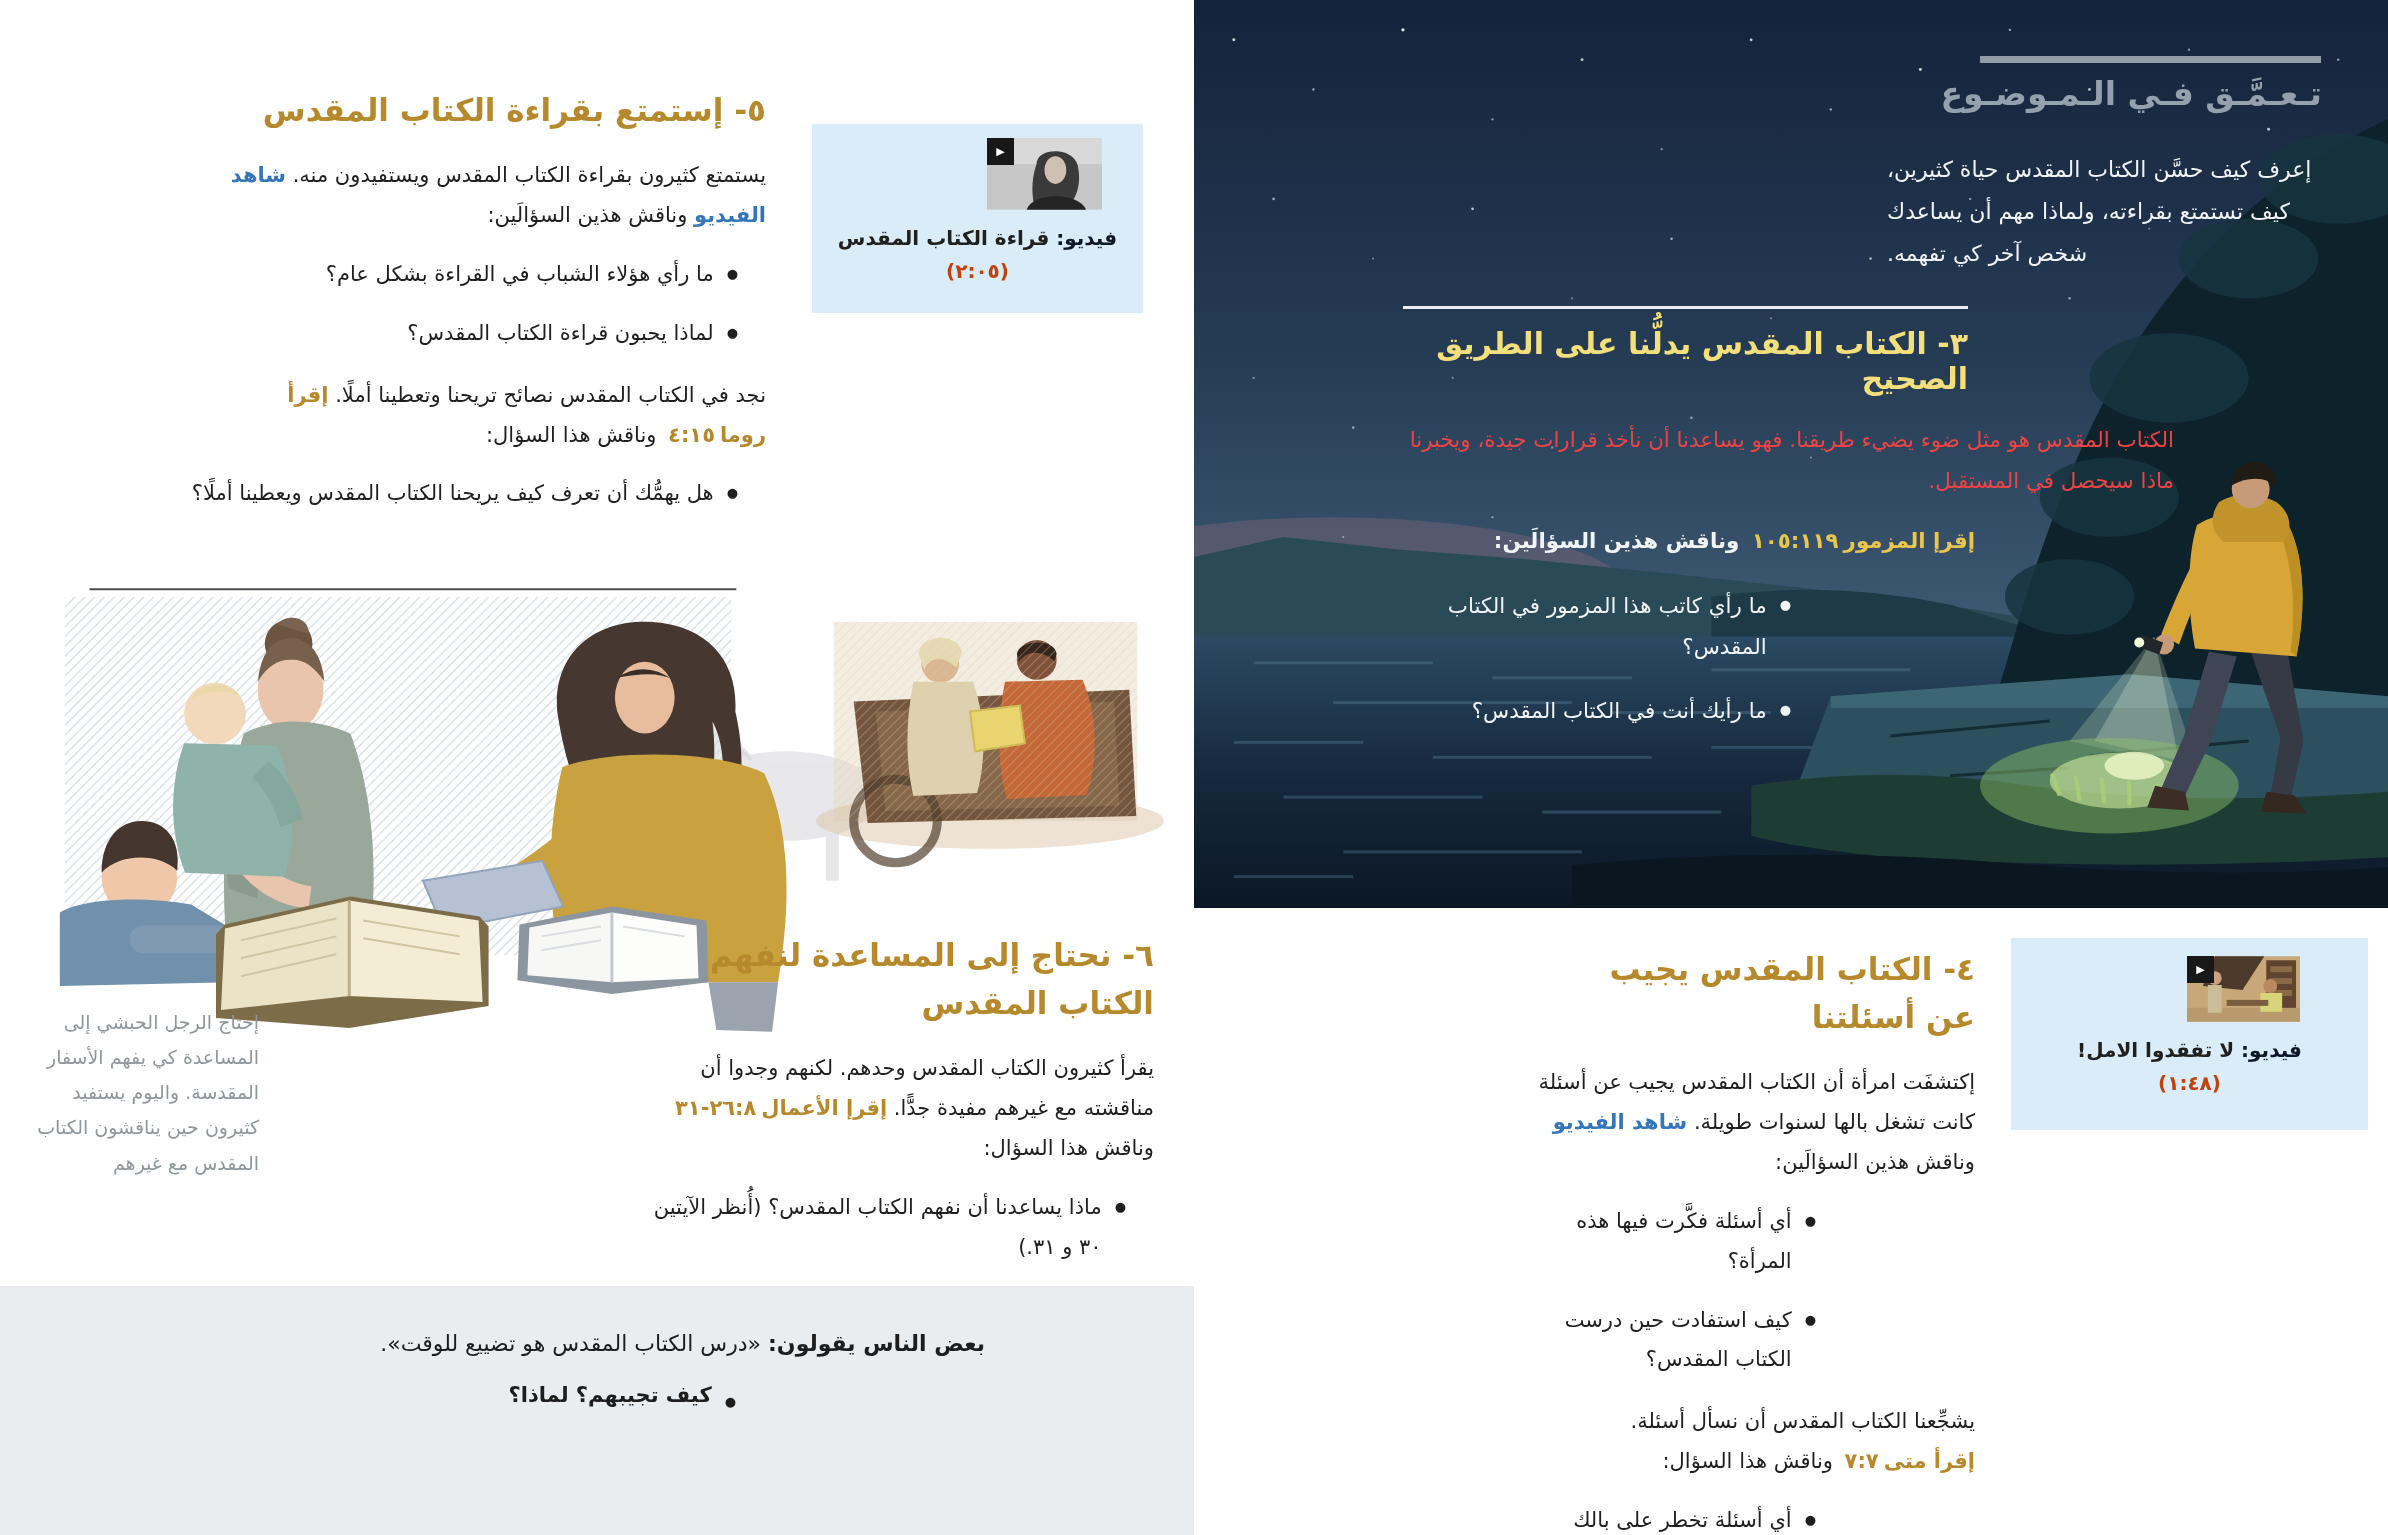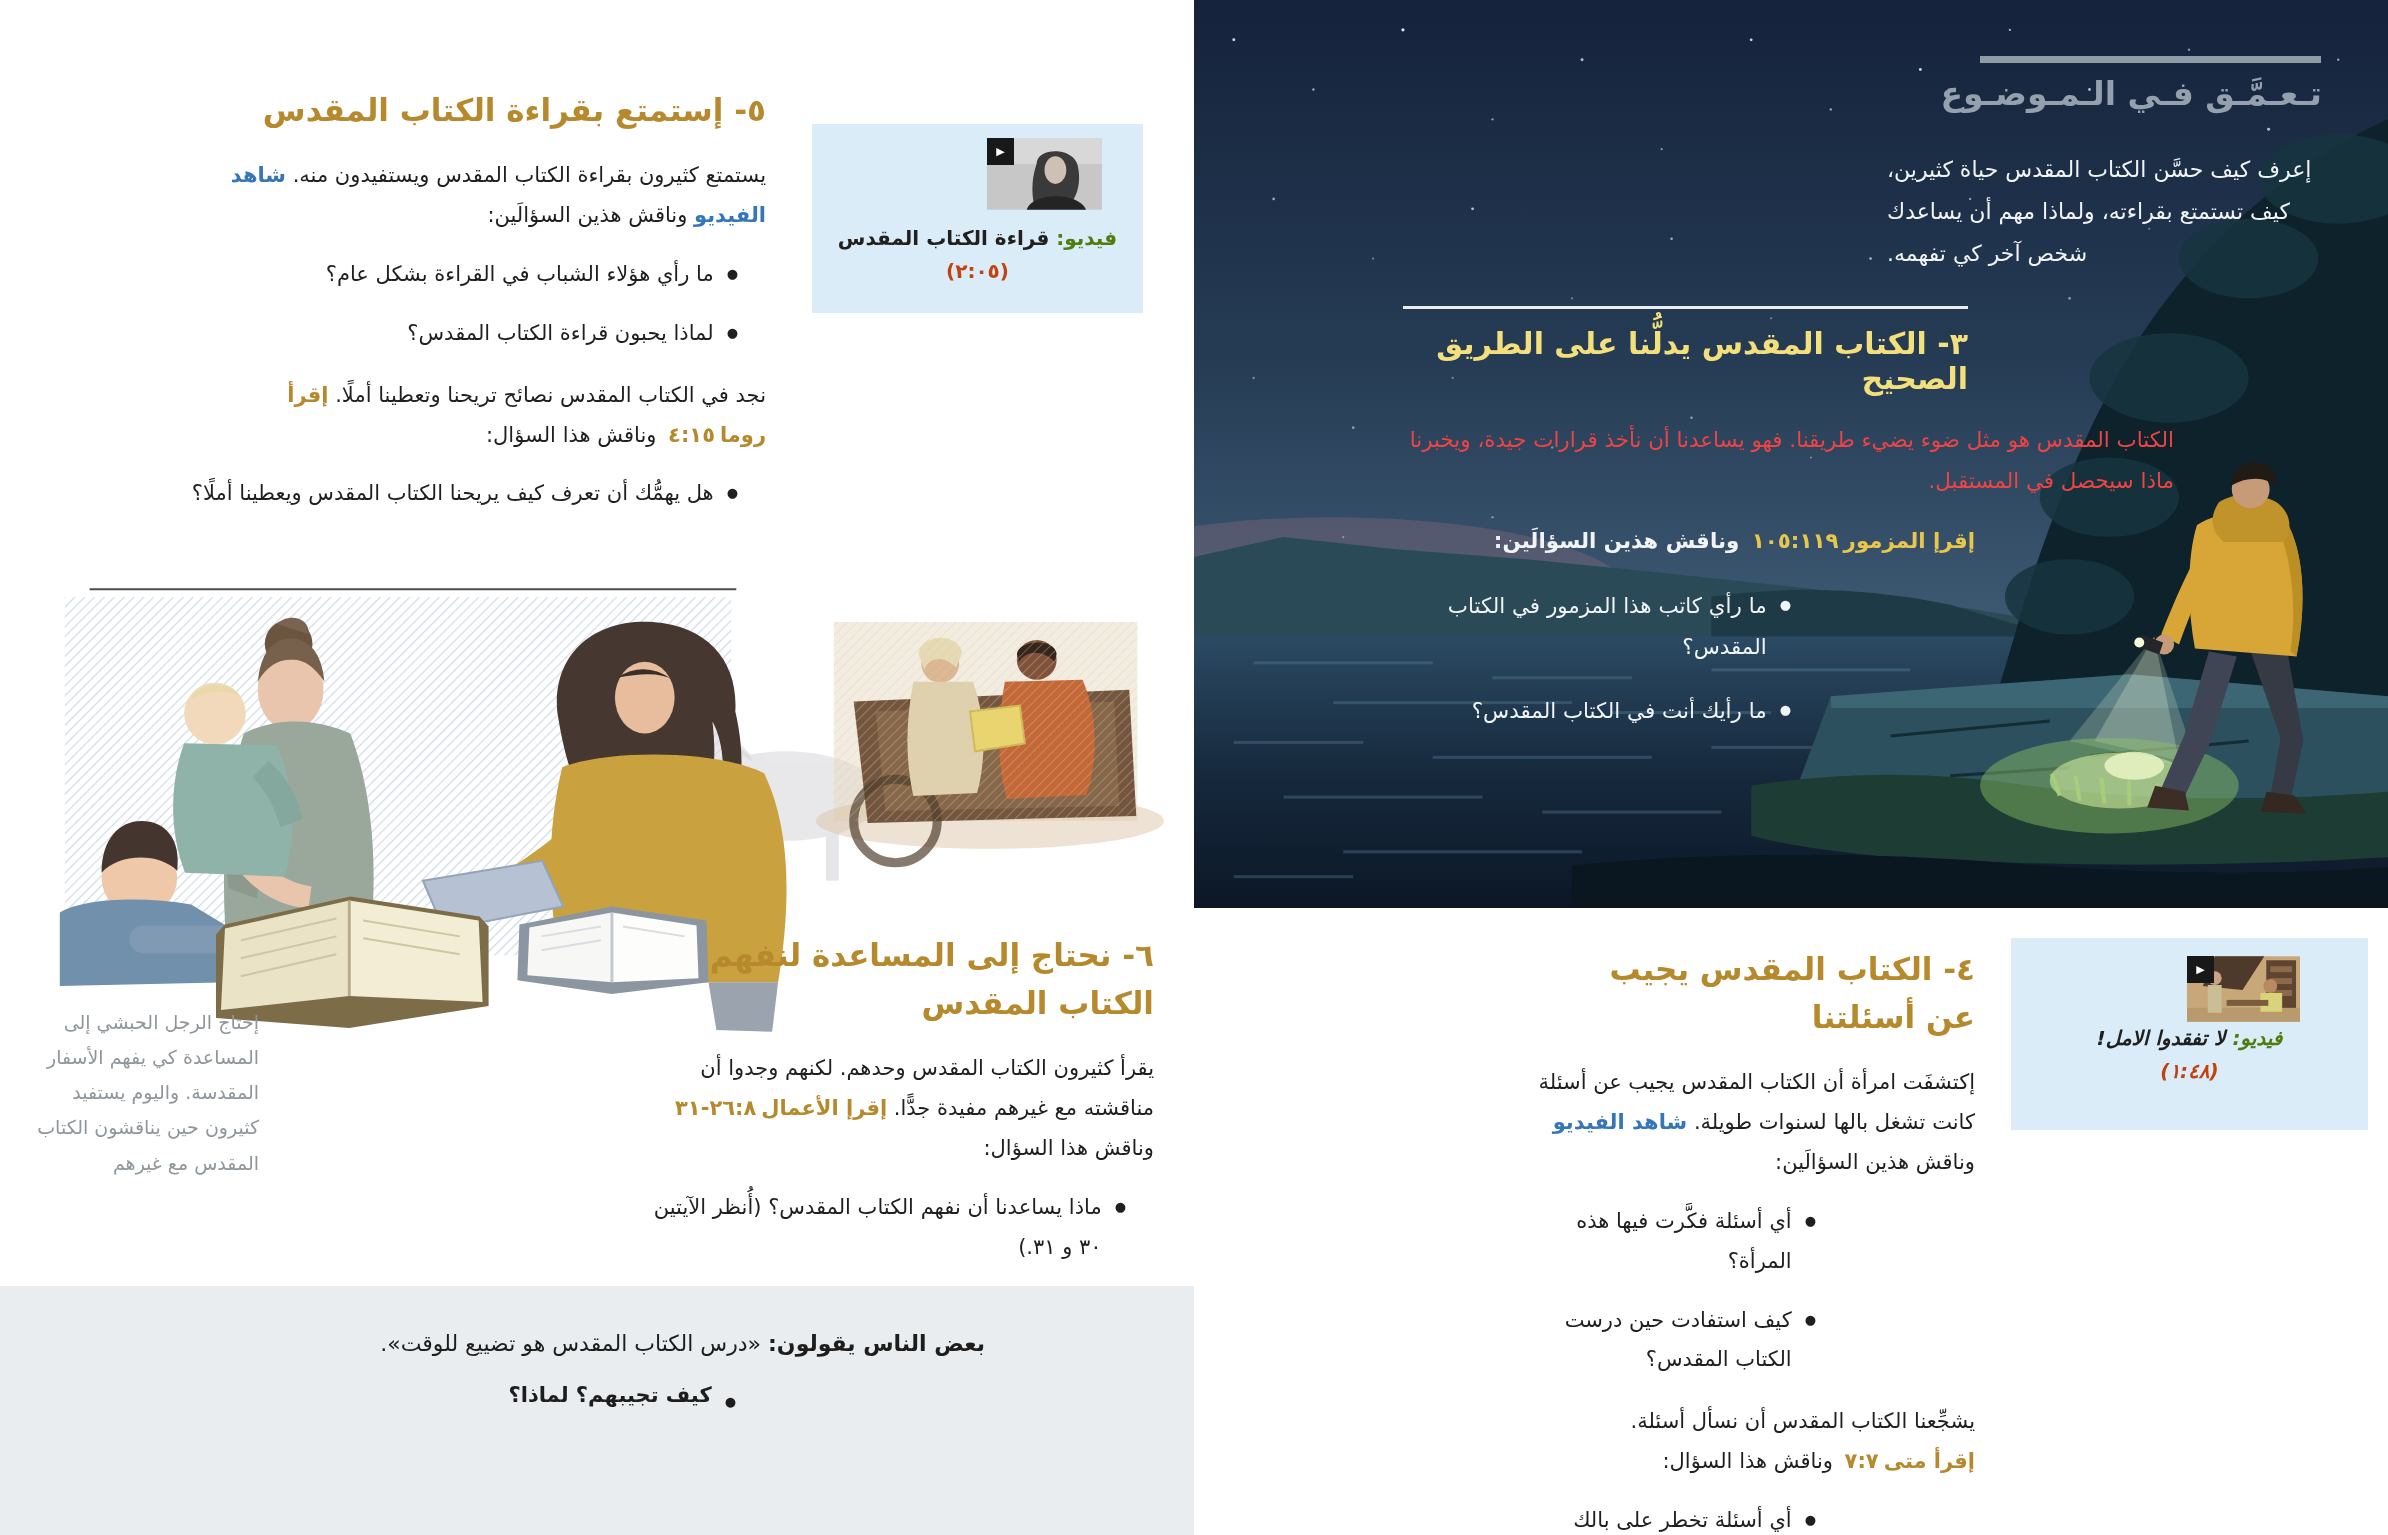--- a/index.html
+++ b/index.html
@@ -15,21 +15,21 @@
   .refnum{direction:ltr;unicode-bidi:bidi-override;margin:0 5px;}
   .bul{display:flex;gap:13px;margin-top:19px;}
   .dot{font-size:13px;line-height:2.9;flex:0 0 auto;}
   .bul-text{text-align:right;flex:1 1 auto;}
   
   .video-box{position:absolute;background:#d9ecf8;}
   .thumb{position:absolute;overflow:hidden;}
   .play-badge{position:absolute;left:0;top:0;width:27px;height:27px;background:#181818;color:#fff;
               display:flex;align-items:center;justify-content:center;font-size:11px;}
   .vid-caption{position:absolute;left:0;right:0;text-align:center;font-size:20px;line-height:1.65;color:#20201f;font-weight:bold;}
-  .vid-prefix{color:#4d7c0f;}
+  .vid-prefix{color:#0f172a;}
   .vid-duration{direction:ltr;unicode-bidi:isolate;font-weight:bold;color:#c2410c;font-size:20px;}
   
   .on-dark{color:#f1f4f7;}
   #deep-rule{position:absolute;top:56px;right:67px;width:341px;height:7px;background:#929ca8;}
   #deep-title{position:absolute;top:74px;right:66px;font-size:33px;font-weight:bold;color:#95a0ae;text-align:left;}
   #intro{position:absolute;top:149px;right:67px;width:434px;font-size:22px;line-height:1.9;text-align:left;font-weight:500;}
   #white-rule{position:absolute;top:306px;left:209px;width:565px;height:3px;background:#e9edf0;}
   #sec3{position:absolute;top:326px;right:214px;width:776px;}
   #sec3 .h-img{color:#f3df7c;font-size:30px;font-weight:bold;text-align:right;margin:0 206px 0 0;}
   #sec3 .body-txt{color:#ef4444;margin-top:24px;font-size:21.4px;}
@@ -415,19 +415,19 @@
         <rect x="84" y="34" width="22" height="6" fill="#8a6a48"></rect>
         <rect x="0" y="52" width="114" height="14" fill="#b99a6d"></rect>
         <circle cx="28" cy="22" r="7" fill="#caa183"></circle>
         <rect x="21" y="29" width="14" height="28" fill="#cbbd96"></rect>
         <circle cx="84" cy="30" r="7" fill="#b98a62"></circle>
         <path d="M74,37 L96,37 L96,56 L74,56 Z" fill="#d9d37a"></path>
         <rect x="40" y="44" width="42" height="6" fill="#7a5c3e"></rect>
       </svg>
       <div class="play-badge">▶</div>
     </div>
-    <div class="vid-caption" style="top:84px;font-style:italic;">
+    <div class="vid-caption" style="top:96px;">
       <div><span class="vid-prefix">فيديو:</span><span> لا تفقدوا الامل!</span></div>
       <div class="vid-duration" dir="ltr">(١:٤٨)</div>
     </div>
   </div>
 </div>
 
 
 </body></html>

